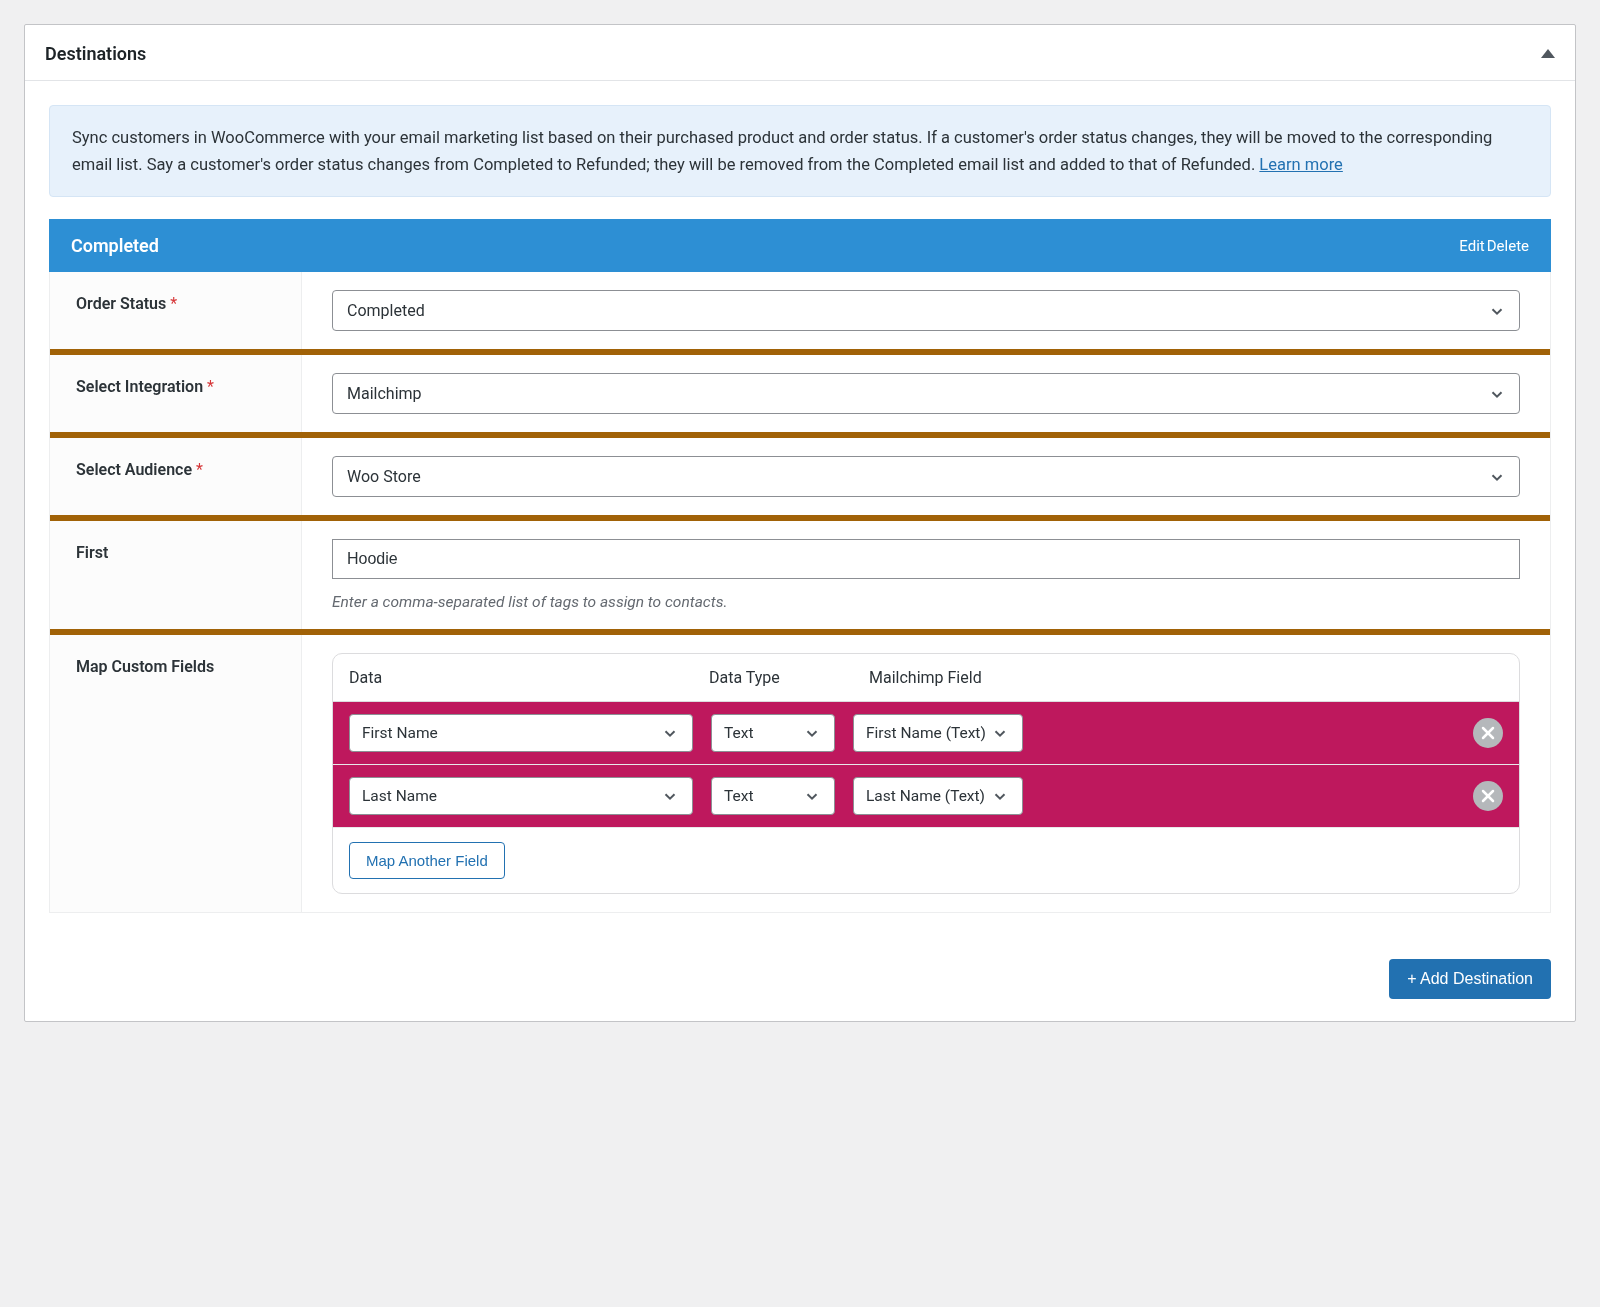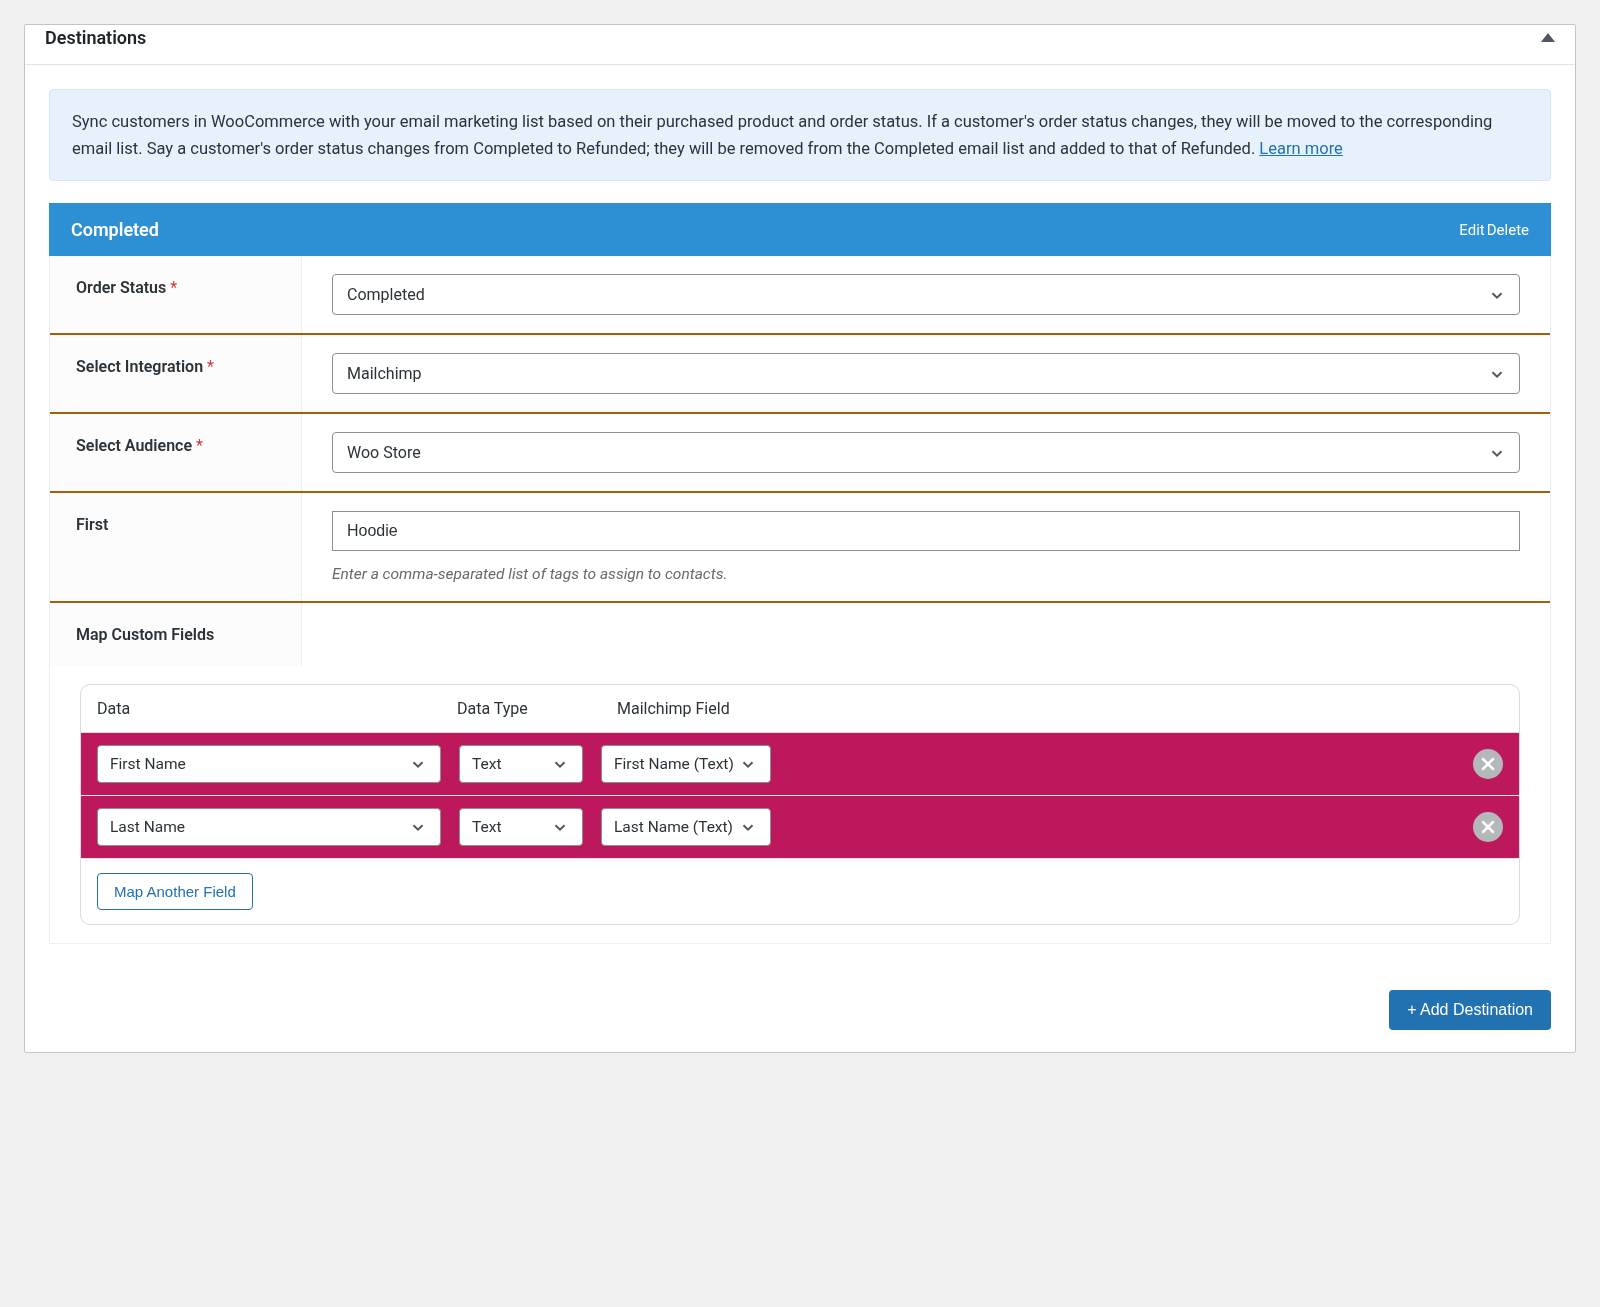--- a/index.html
+++ b/index.html
@@ -12,21 +12,21 @@
   }
   .panel {
     background: #fff;
     border: 1px solid #c3c4c7;
     border-radius: 2px;
   }
   .panel-header {
     display: flex;
     justify-content: space-between;
     align-items: center;
-    padding: 2px 20px 16px 20px;
+    padding: 18px 20px 16px 20px;
     border-bottom: 1px solid #e2e4e7;
   }
   .panel-title {
     font-size: 18px;
     font-weight: 600;
     color: #1d2327;
   }
   .caret-up {
     width: 0; height: 0;
     border-left: 7px solid transparent;
@@ -66,24 +66,24 @@
     font-size: 15px;
     font-weight: 400;
   }
   .dest-header .actions a {
     color: #fff;
     text-decoration: none;
     cursor: pointer;
   }
   .form-row {
     display: flex;
-    border-bottom: 2px solid #a16207;
+    border-bottom: 6px solid #a16207;
     background: #fff;
   }
-  .form-row:last-of-type { border-bottom: none; flex-direction: column; }
+  .form-row:last-of-type { border-bottom: none; }
   .form-label-cell {
     width: 252px;
     padding: 22px 26px;
     font-size: 16px;
     font-weight: 600;
     background: #fcfcfc;
     border-right: 1px solid #edeeef;
     color: #2c3338;
   }
   .form-label-cell .req { color: #d63638; margin-left: 4px; font-weight: 400; }

